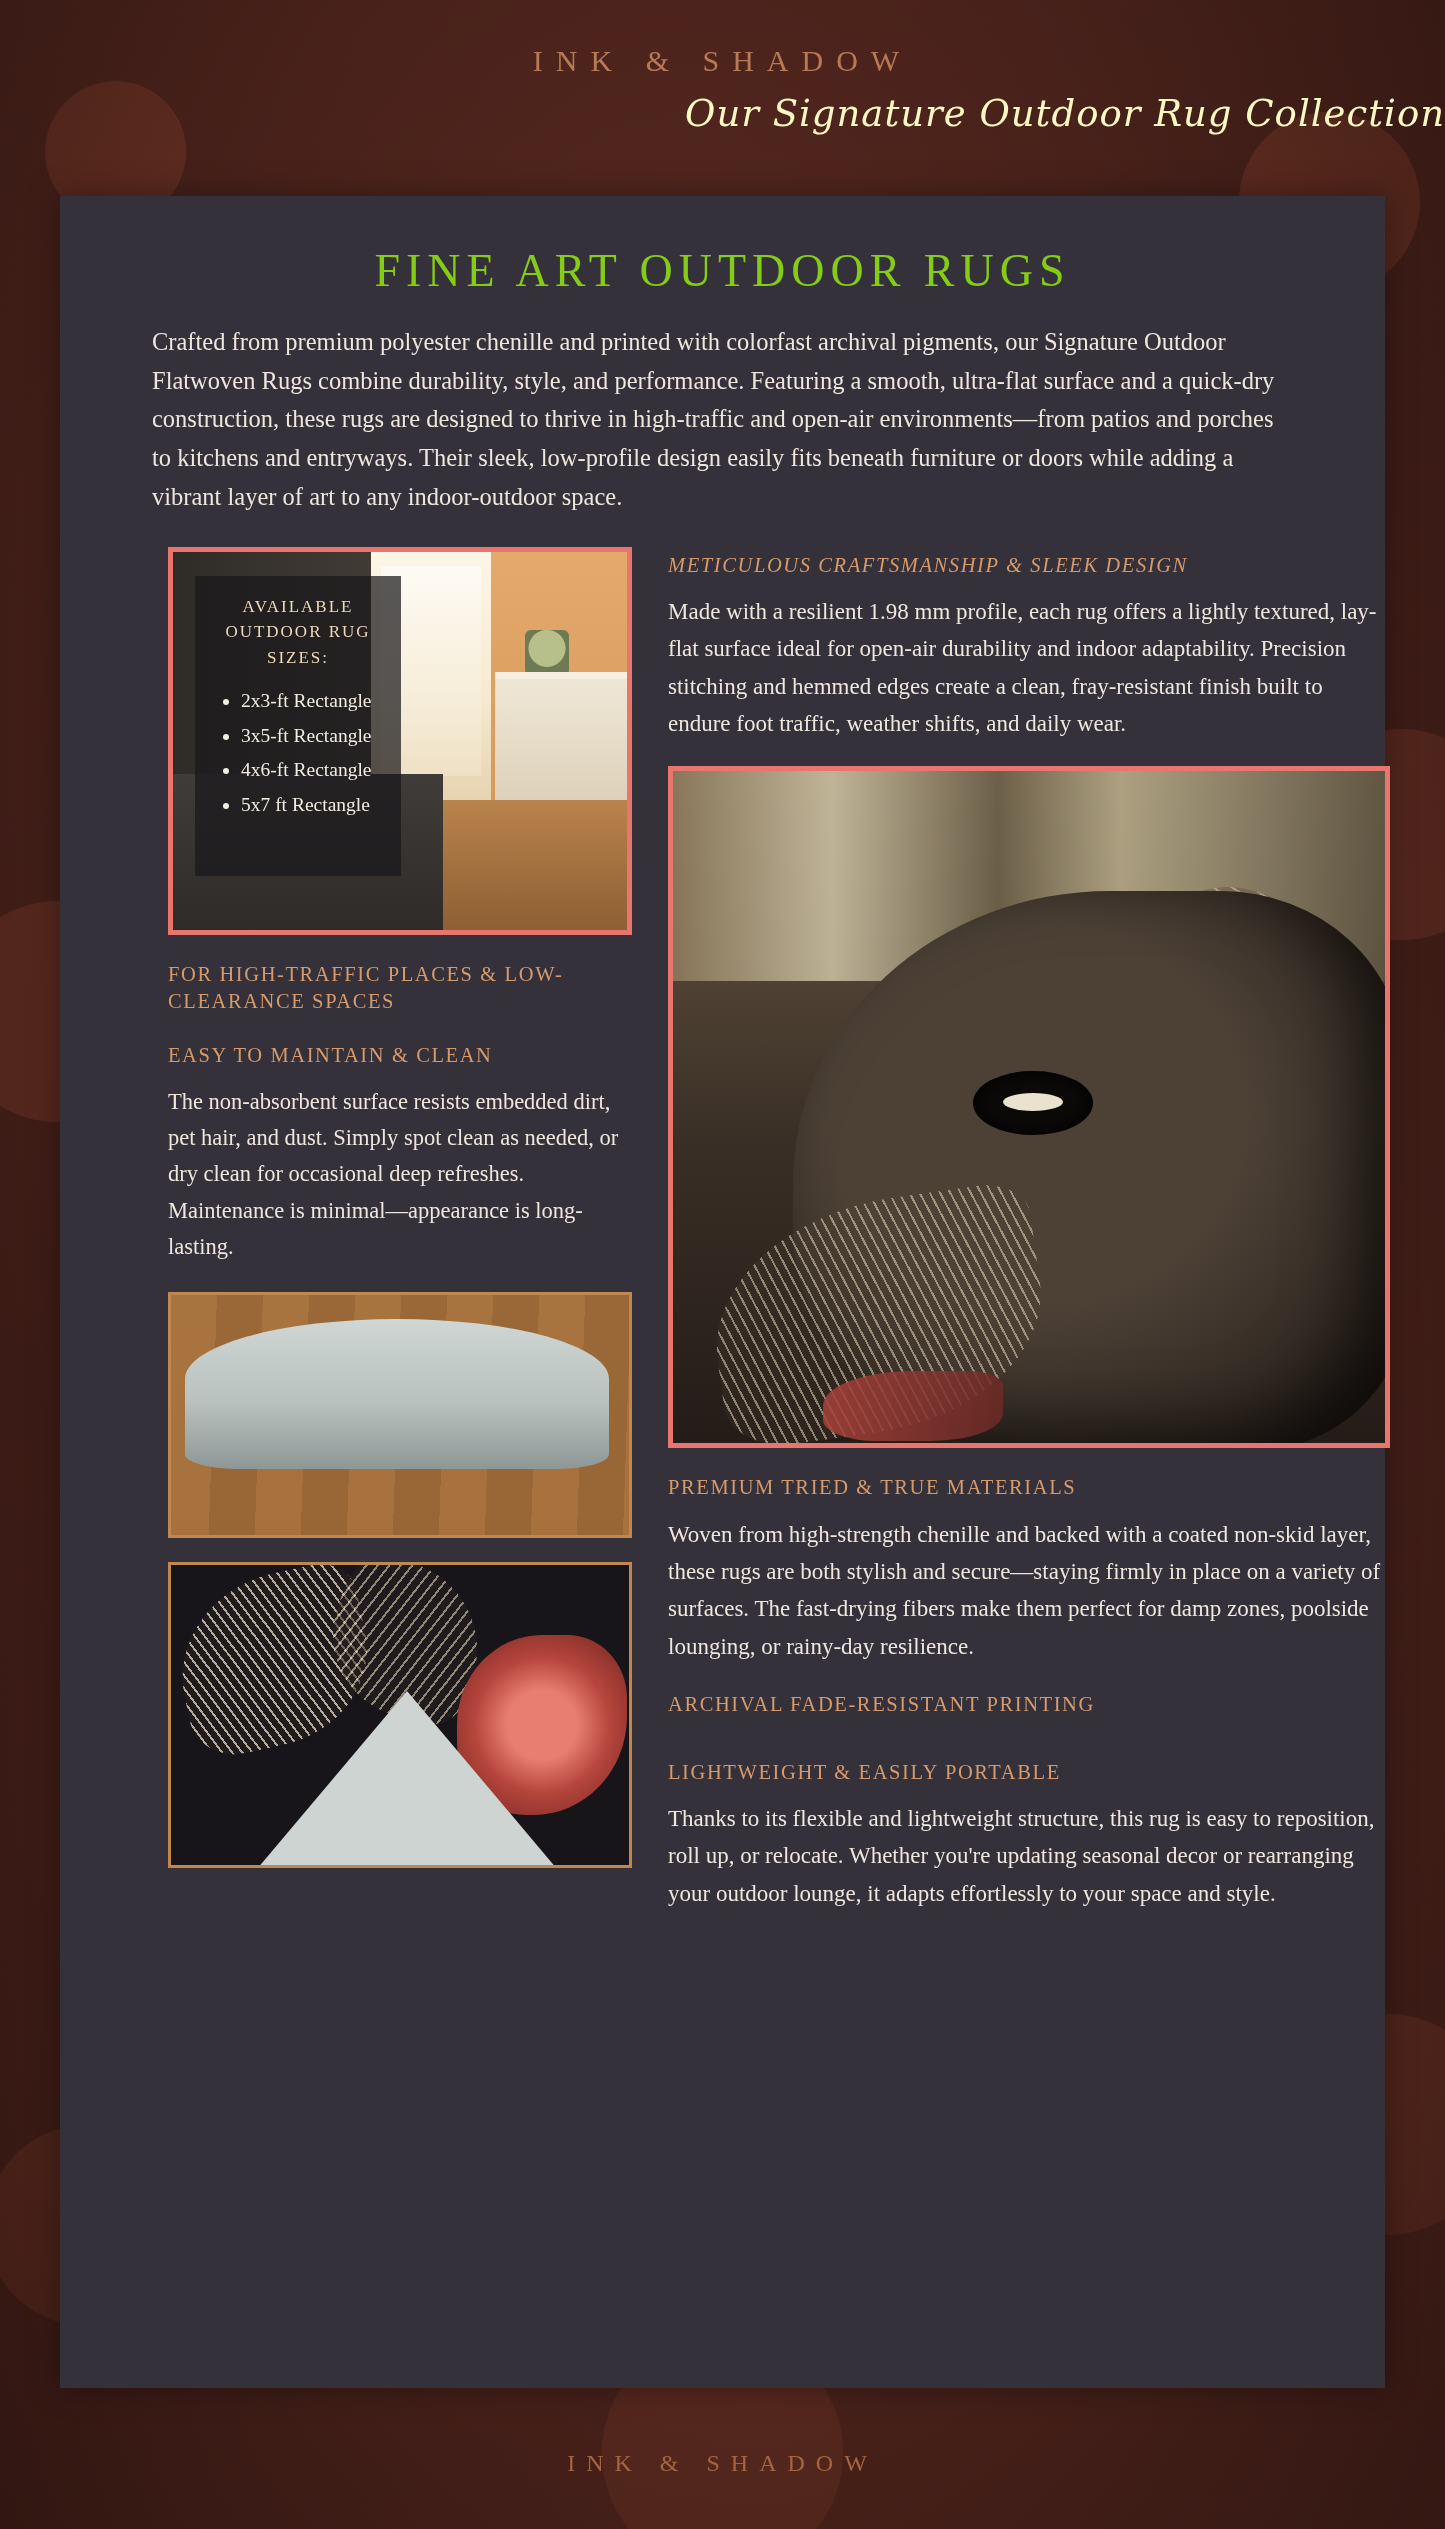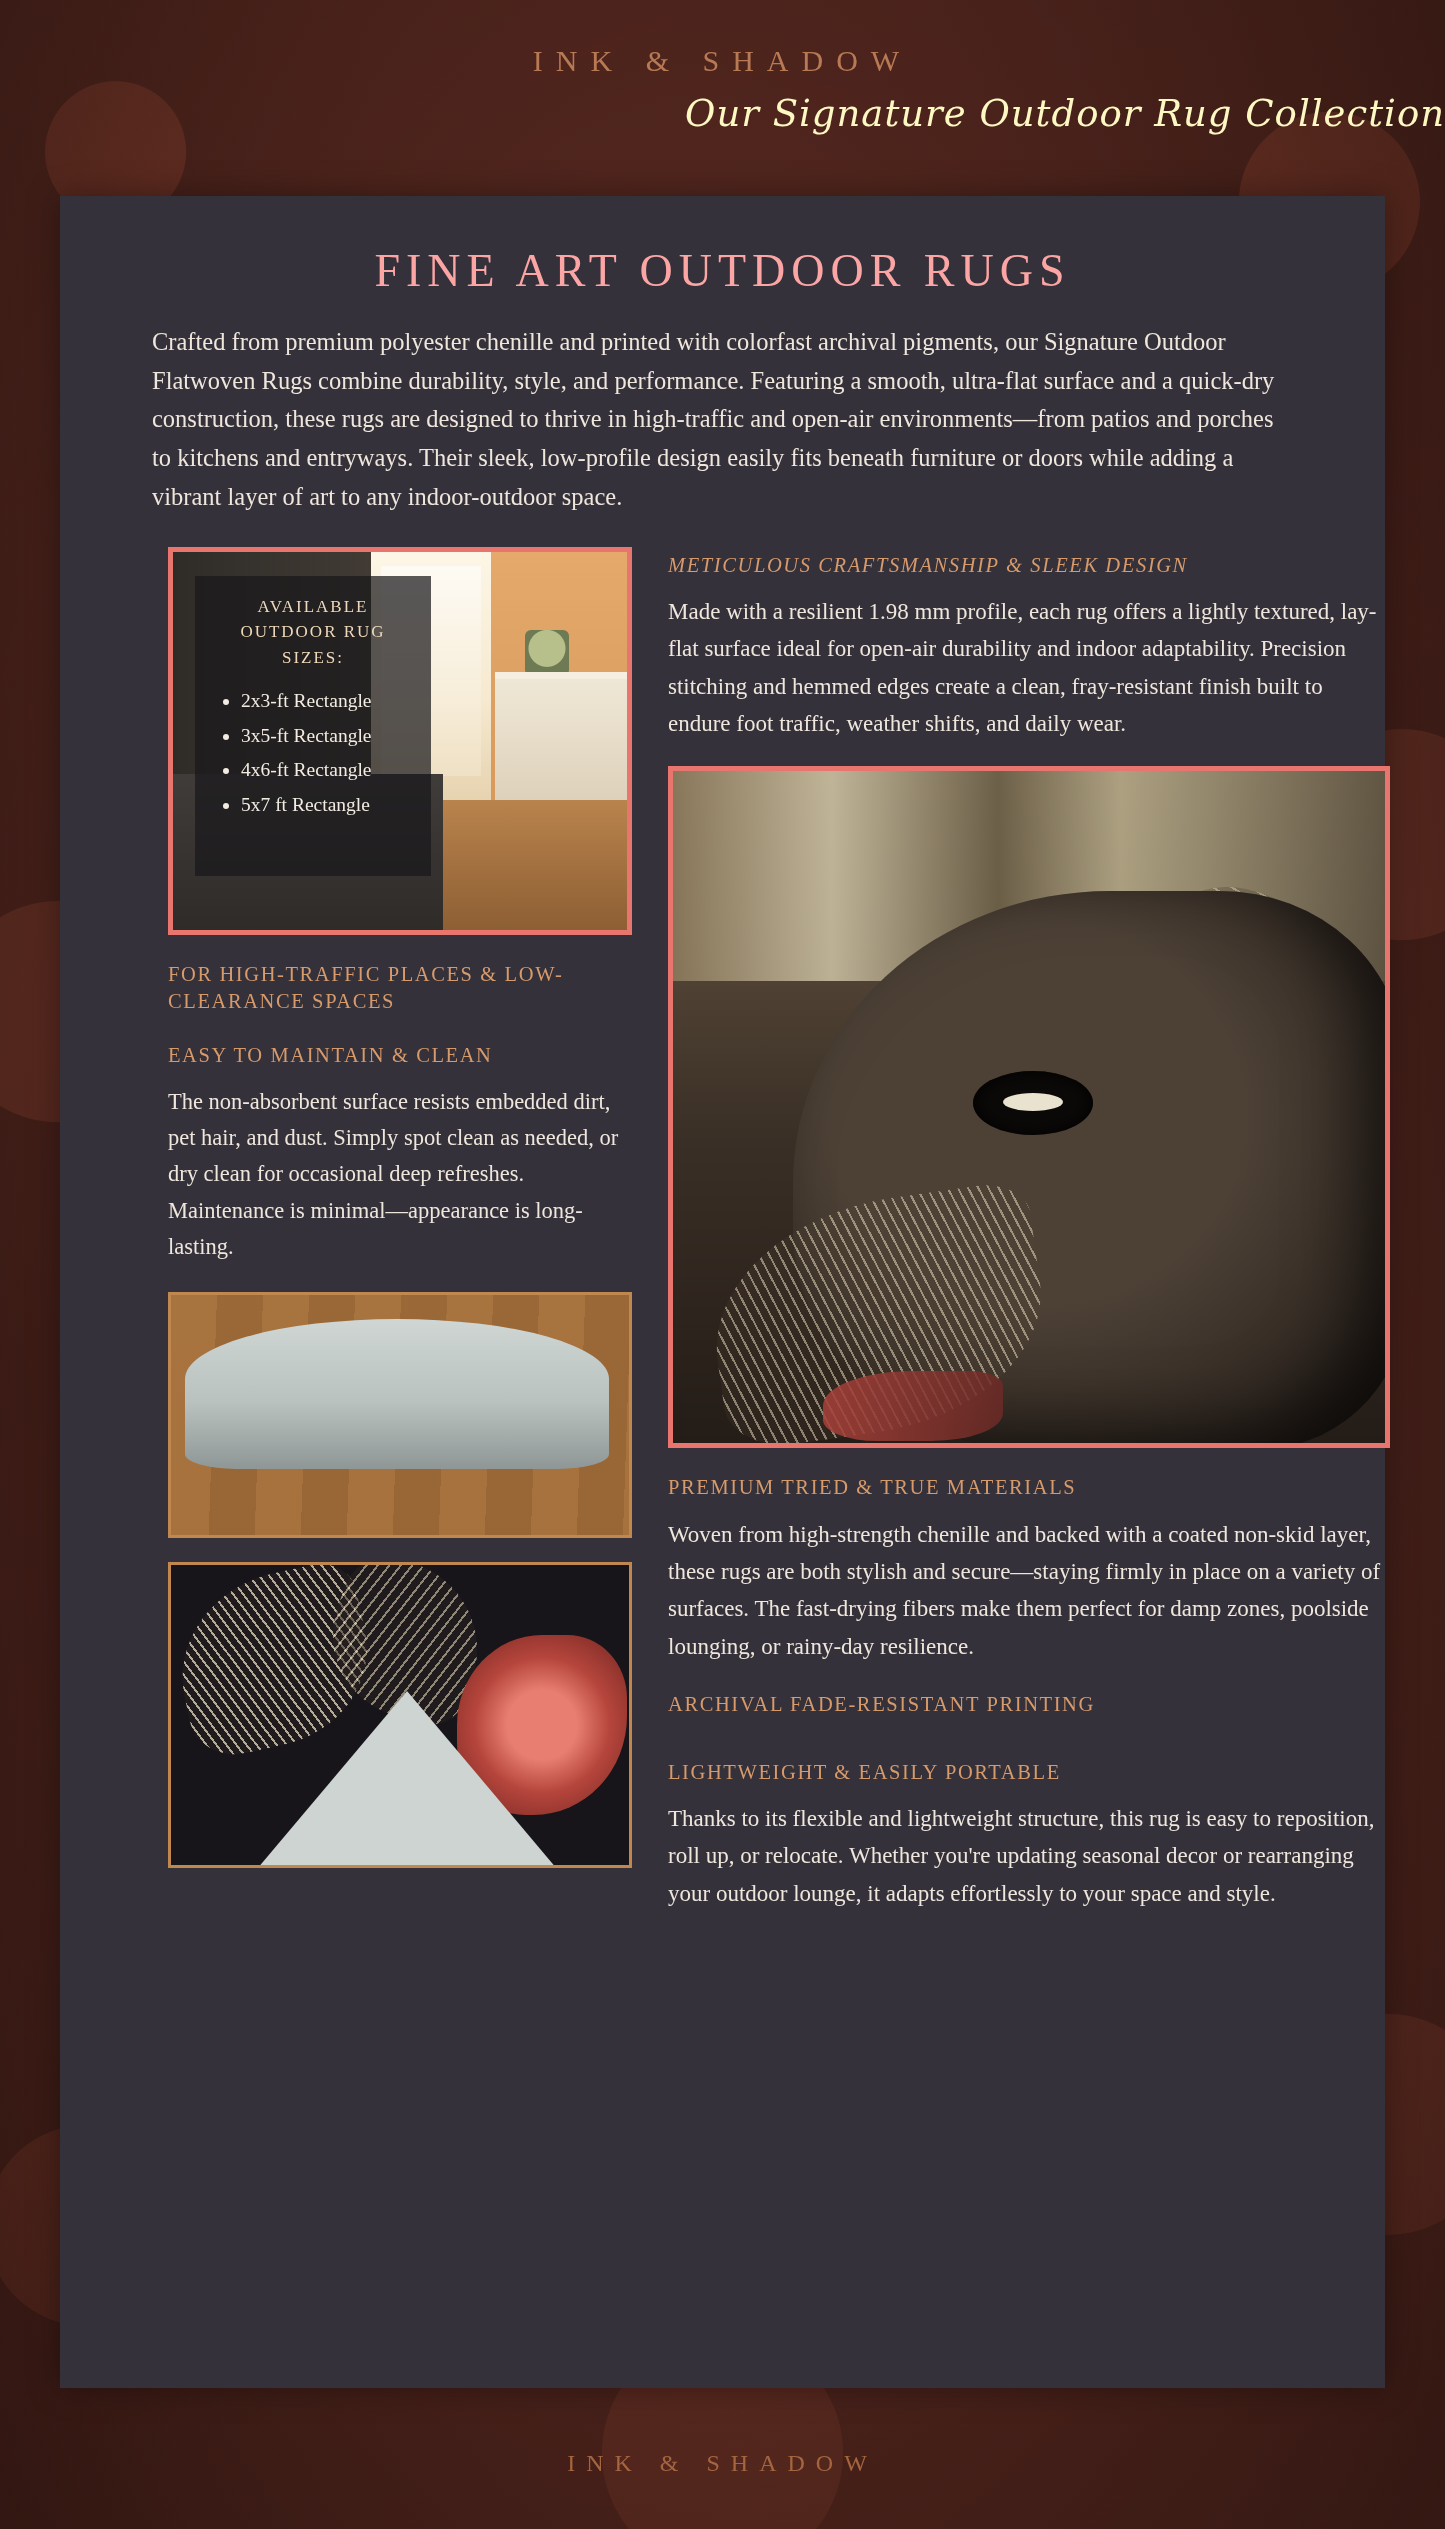--- a/index.html
+++ b/index.html
@@ -70,21 +70,21 @@
     background: #34313a;
     box-shadow: 0 0 30px rgba(0,0,0,0.35);
   }
   .card-inner { padding: 28px 86px 40px 86px; }
 
   .title {
     text-align: center;
     font-family: "Liberation Serif", serif;
     font-size: 46px;
     letter-spacing: 6px;
-    color: #fca5a5;
+    color: #84cc16;
     margin: 20px 0 26px 0;
     font-weight: 400;
   }
   .intro {
     text-align: left;
     font-size: 24.5px;
     line-height: 1.58;
     color: #efe6dc;
     margin: 0 6px 30px 6px;
   }
@@ -135,21 +135,21 @@
   }
   .hall-rug {
     position: absolute; left: 0; top: 222px; width: 270px; height: 156px;
     background: linear-gradient(to bottom, #3f3c3a, #2e2b29);
   }
   .hall-leftwall{
     position:absolute; left:0; top:0; width:200px; height:230px;
     background: linear-gradient(to right, #2f2c28, #413b34);
   }
   .size-overlay {
-    position: absolute; left: 22px; top: 24px; width: 236px; height: 300px;
+    position: absolute; left: 22px; top: 24px; width: 206px; height: 300px;
     background: rgba(25,23,26,0.72);
     padding: 18px 12px;
     text-align: center;
   }
   .size-title {
     color: #f0d9bb; font-size: 17px; letter-spacing: 2px; line-height: 1.5;
     text-transform: uppercase;
   }
   .size-list { margin: 14px 0 0 0; padding: 0 0 0 34px; text-align: left; }
   .size-list li { color: #f3ece2; font-size: 19.5px; line-height: 1.78; }

